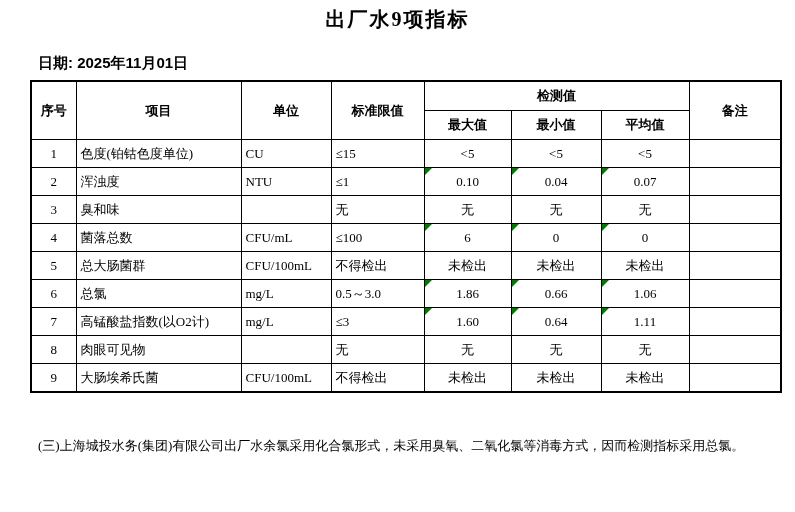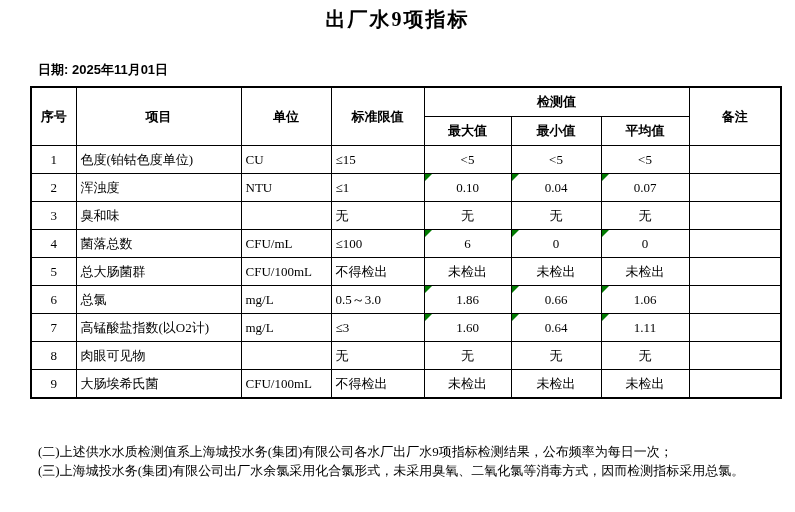--- a/index.html
+++ b/index.html
@@ -6,21 +6,21 @@
   body {
     width:795px; height:512px; background:#ffffff; color:#000;
     font-family:"Liberation Serif", serif; overflow:hidden;
   }
   .page-title {
     text-align:center; font-size:20px; font-weight:bold;
     margin:6px 0 0 0; letter-spacing:2px;
     font-family:"Liberation Serif", serif;
   }
   .date-line {
-    margin:28px 0 7px 38px; font-size:13px; font-weight:bold;
+    margin:21px 0 7px 38px; font-size:15px; font-weight:bold;
     font-family:"Liberation Sans", sans-serif;
   }
   table.report {
     border-collapse:collapse; table-layout:fixed;
     width:750px; margin-left:30px;
     border:2px solid #000;
   }
   table.report th, table.report td {
     border:1px solid #000; font-size:13px; padding:0 4px;
     overflow:hidden; white-space:nowrap;
@@ -166,18 +166,17 @@
           <td class="c"><span>未检出</span></td>
           <td class="c"><span>未检出</span></td>
           <td class="c"><span>未检出</span></td>
           <td class="l"><span></span></td>
         </tr>
       </tbody>
   </table>
 
   <div class="notes">
     <div class="note-items" id="note-items">
-        <div class="note-item">(二)上述供水水质检测值系上海城投水务(集团)有限公司各水厂出厂水9项指标检测结果，公布频率为每日一次；</div>
         <div class="note-item">(三)上海城投水务(集团)有限公司出厂水余氯采用化合氯形式，未采用臭氧、二氧化氯等消毒方式，因而检测指标采用总氯。</div>
       </div>
   </div>
 
 </div>
 
 </body></html>

